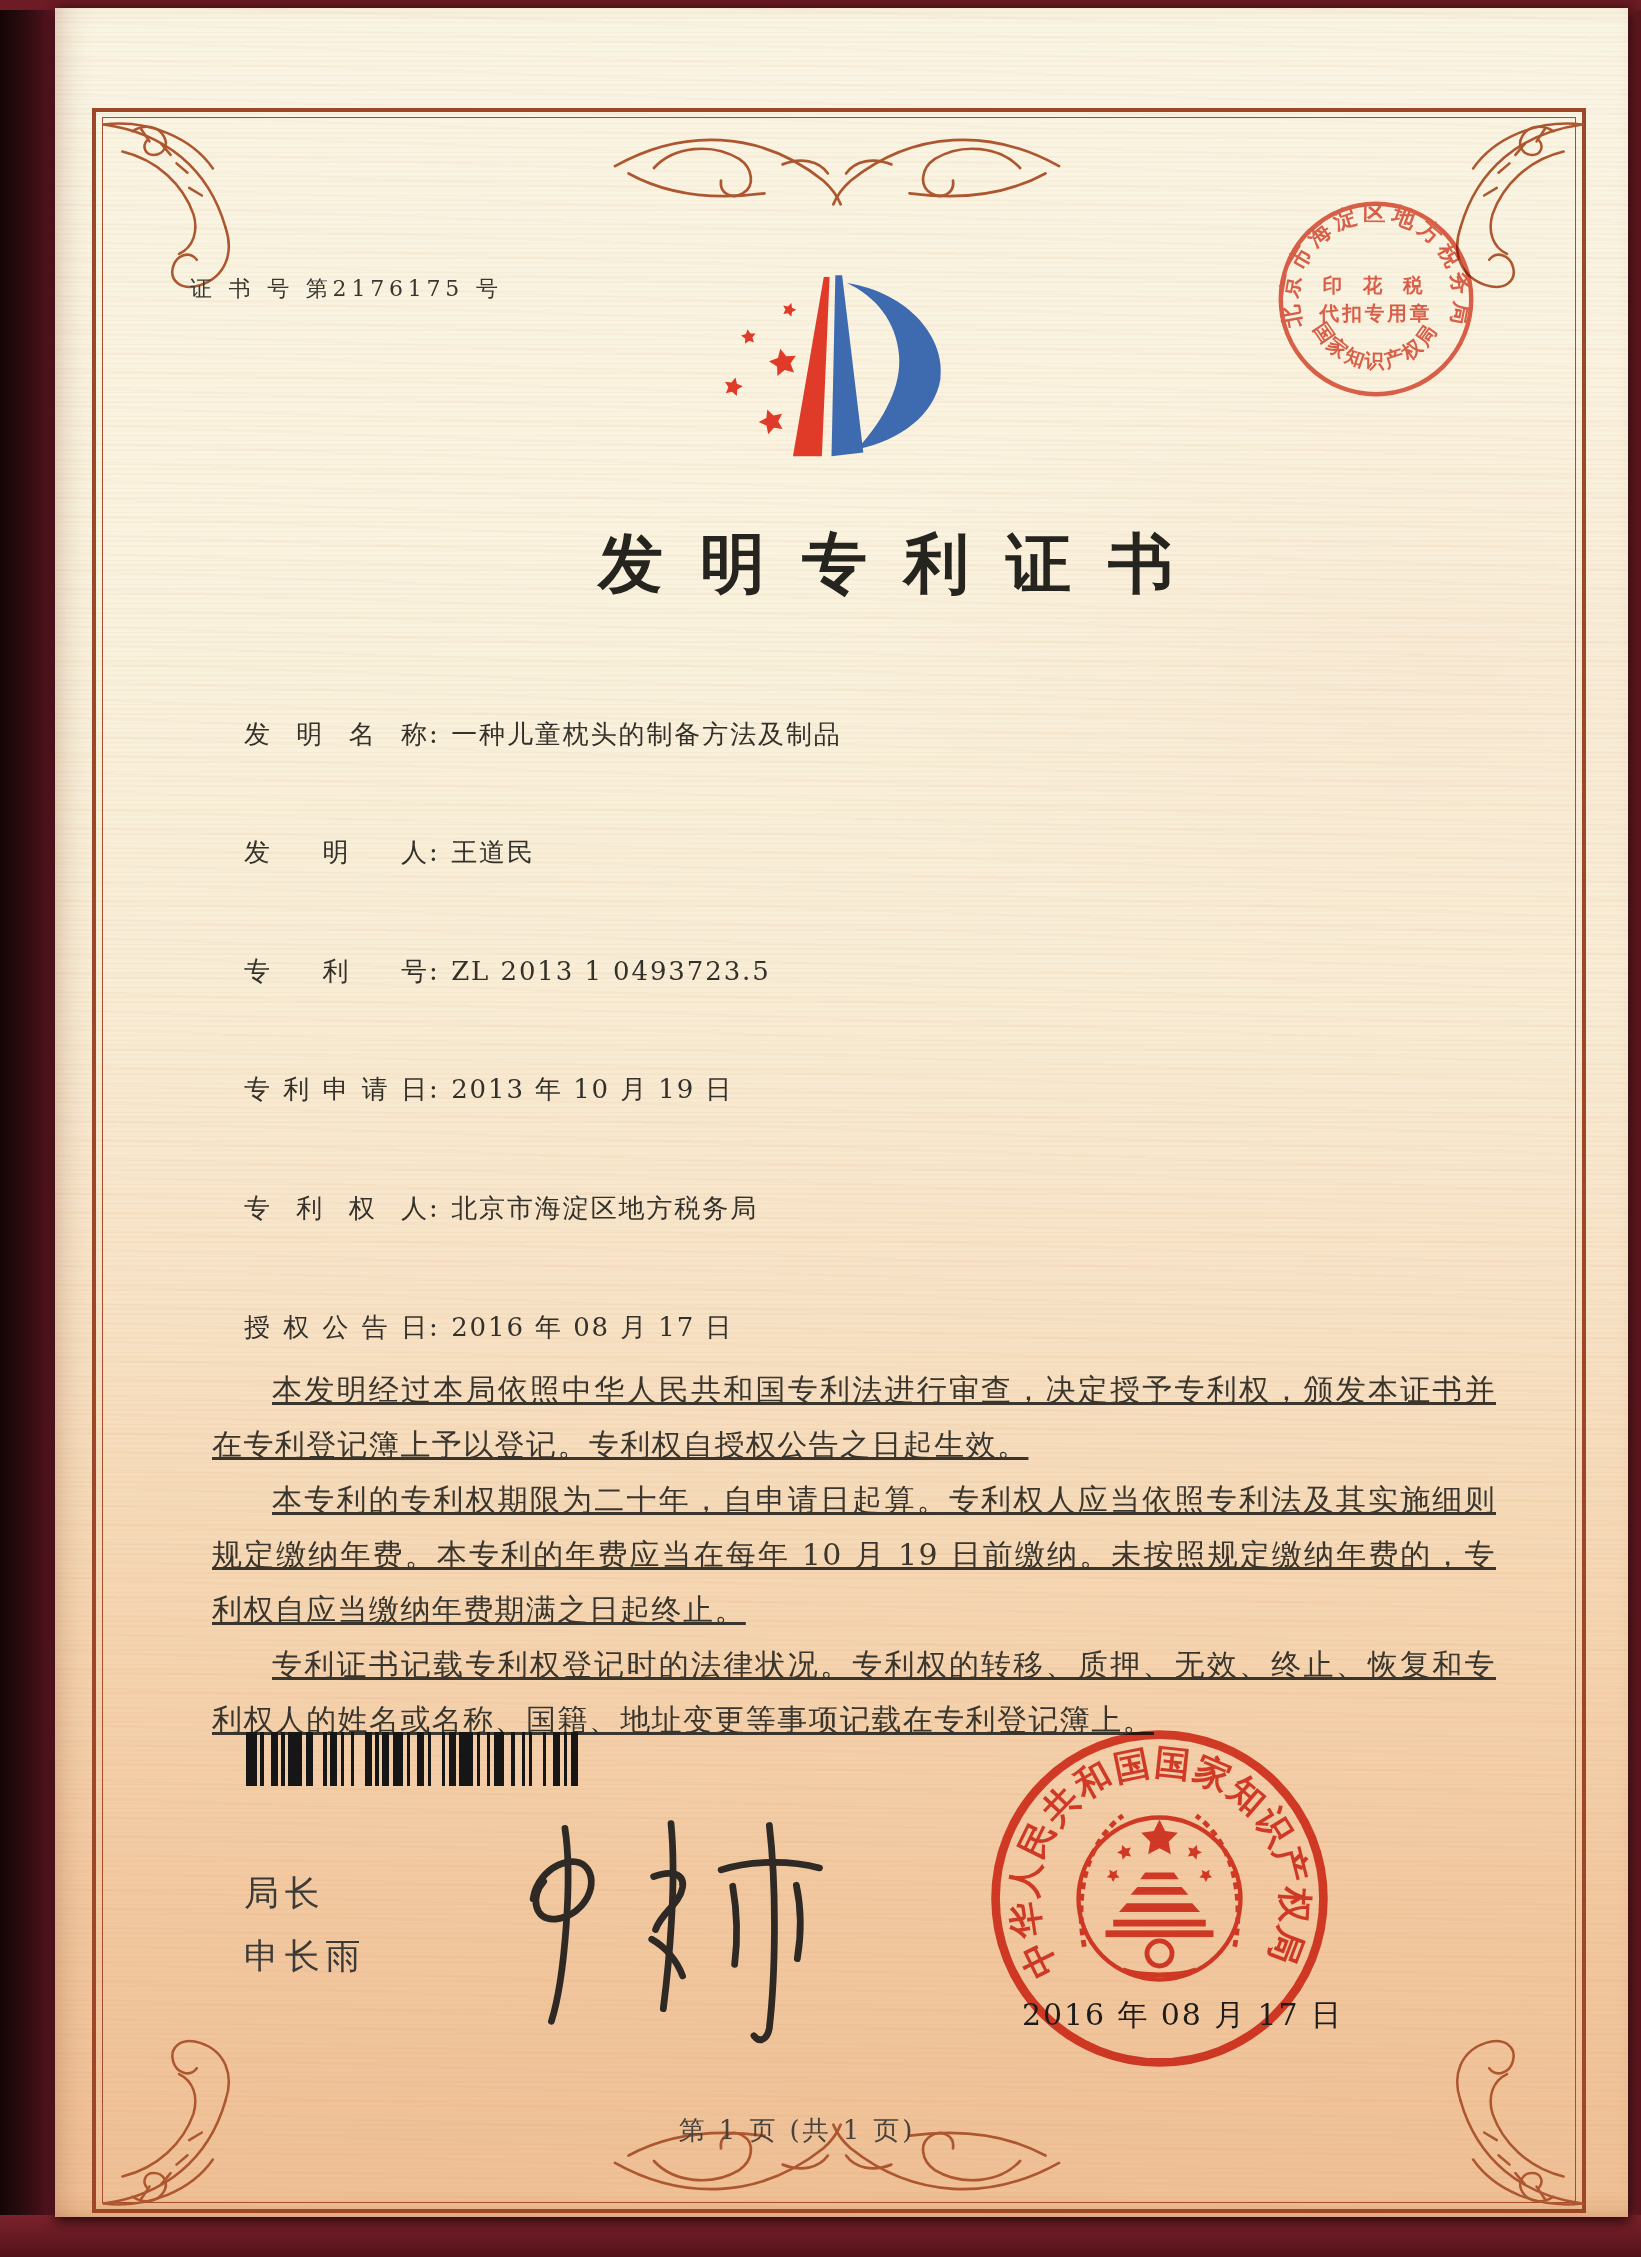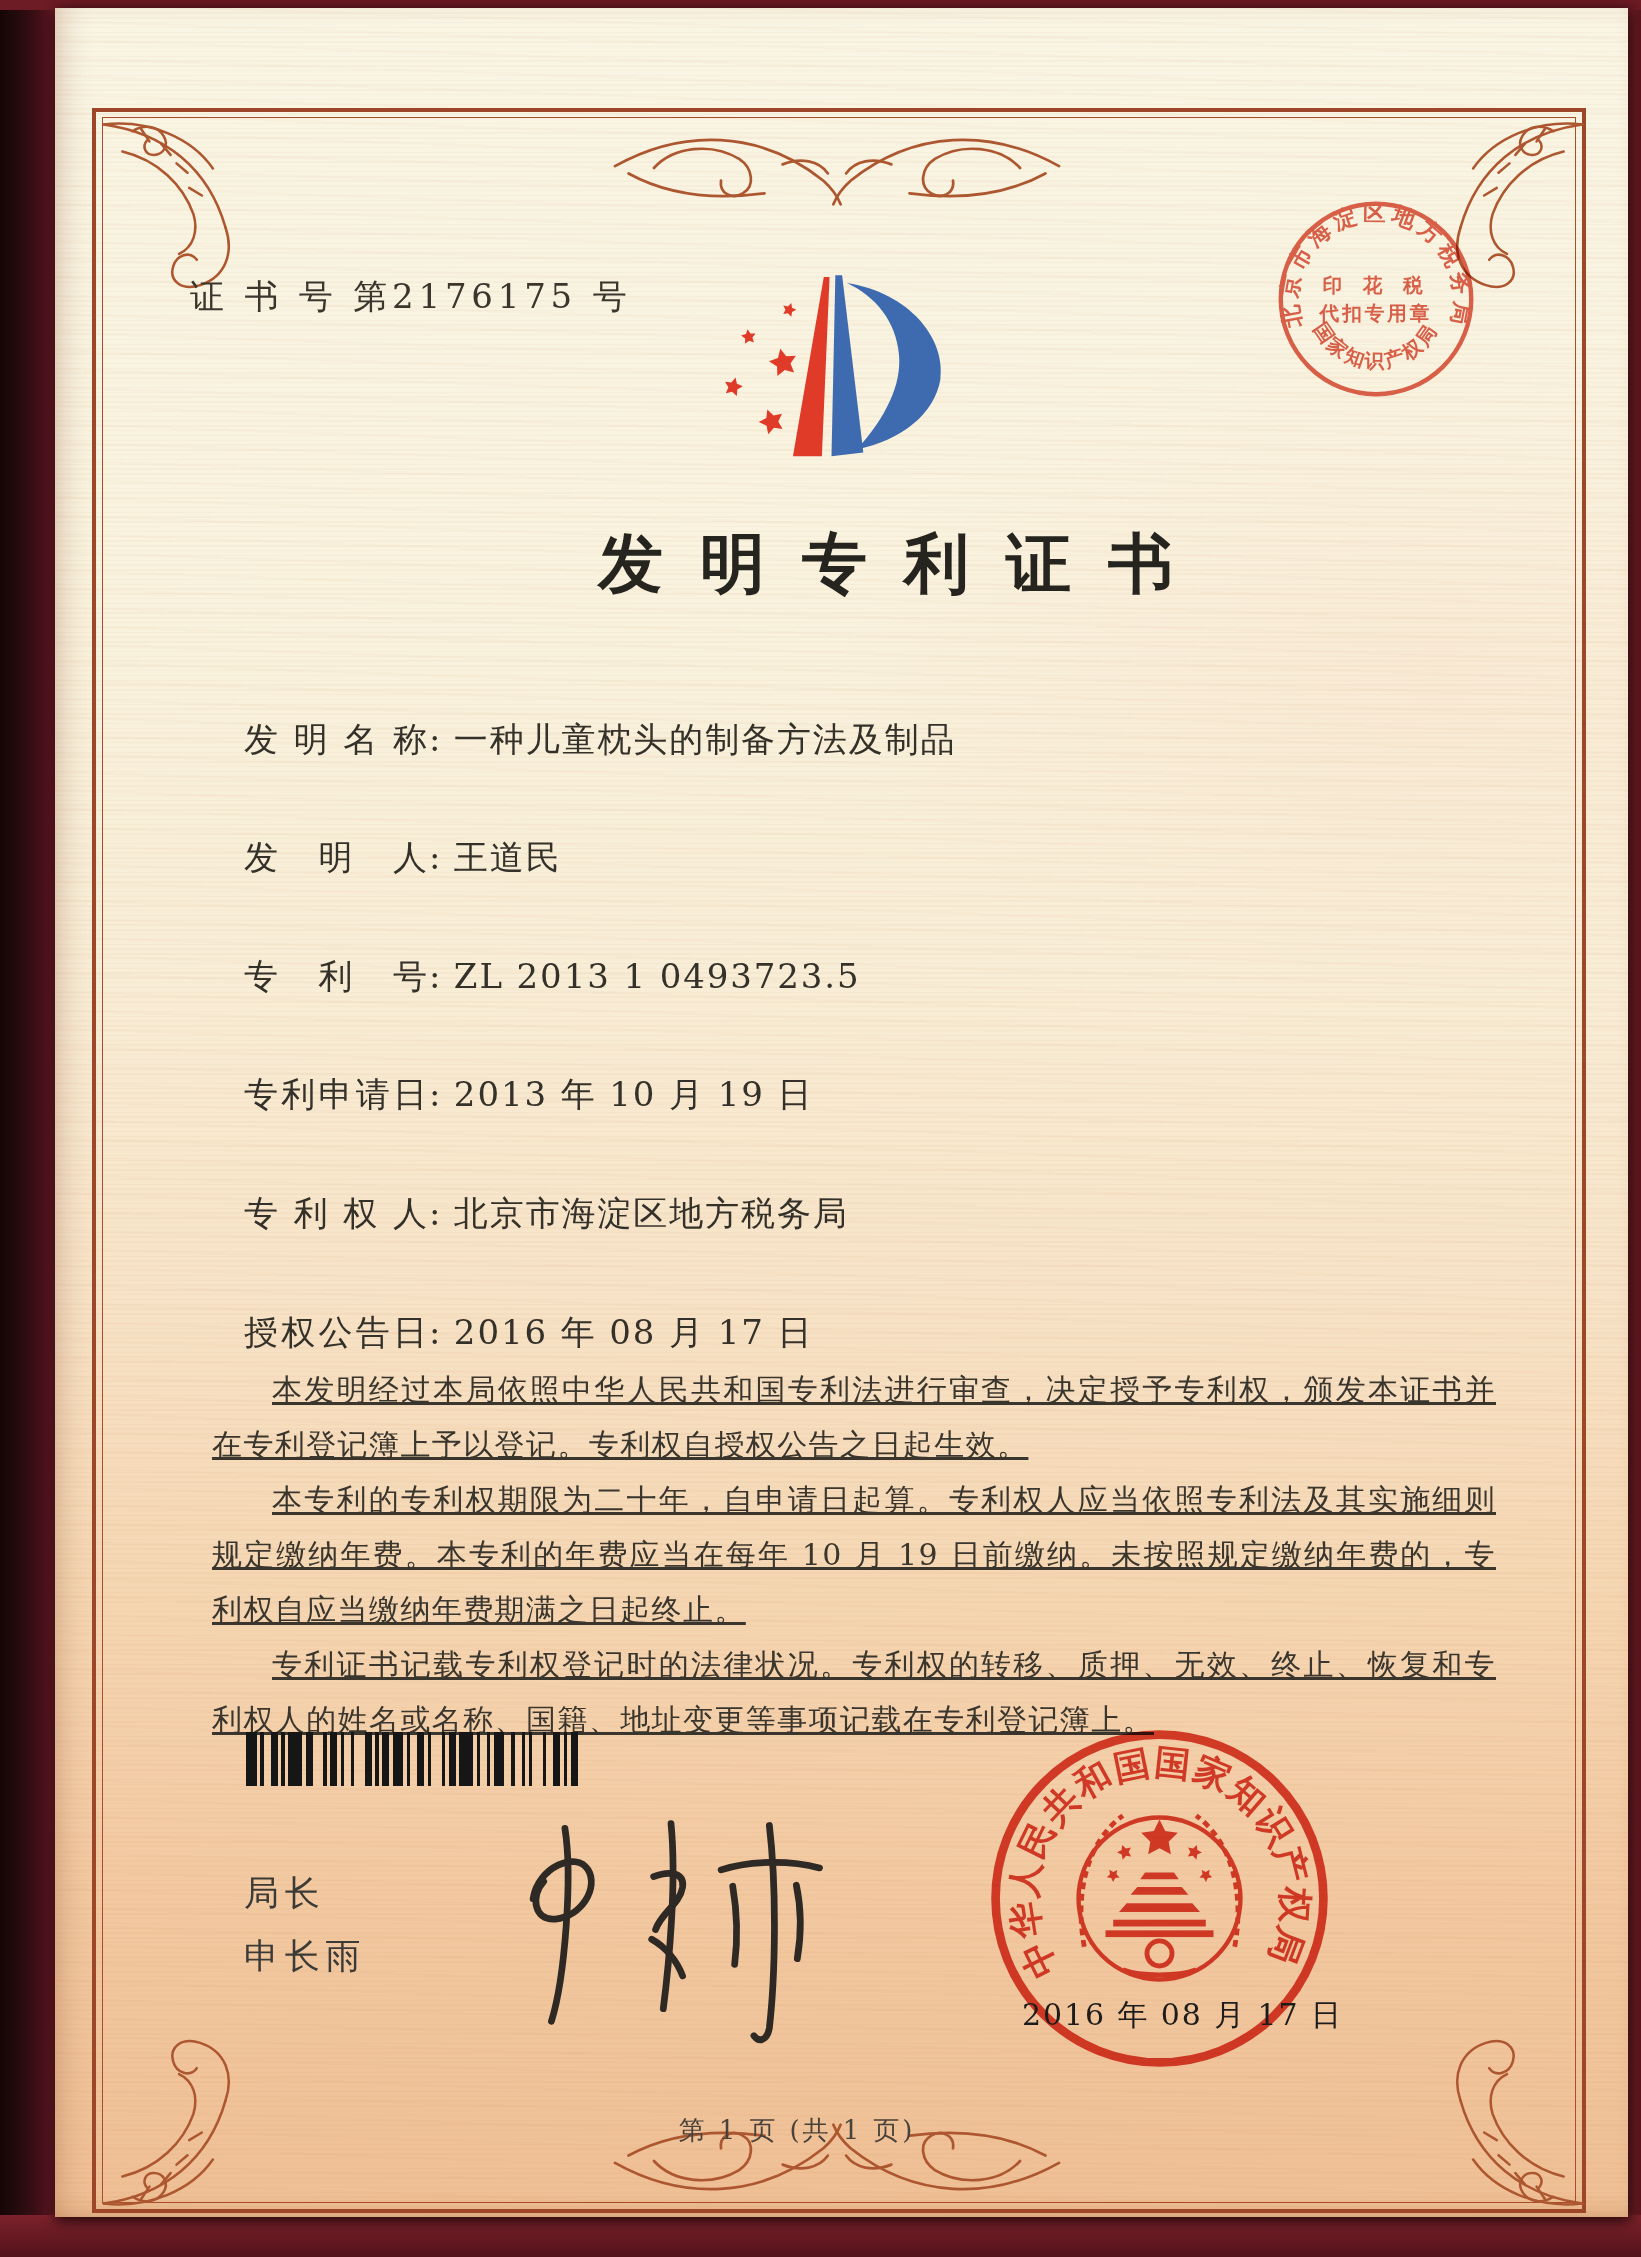--- a/index.html
+++ b/index.html
@@ -29,28 +29,28 @@
   .texture{position:absolute;inset:0;pointer-events:none;
     background:
       repeating-linear-gradient(0deg, rgba(194,120,68,0.05) 0 1.4px, rgba(255,255,255,0) 1.4px 4.8px),
       repeating-linear-gradient(2deg, rgba(255,255,255,0) 0 15.4px, rgba(205,135,85,0.035) 15.4px 18.3px);}
   
   .frame{position:absolute;left:37px;top:100px;width:1494px;height:2105px;
     border:4.8px solid #9e4628;}
   .frame::after{content:"";position:absolute;inset:5.8px;border:1.9px solid #a84e2d;}
   .orn{position:absolute;color:#ad5730;}
   
-  .cert-number{position:absolute;left:135px;top:266px;font-size:34px;letter-spacing:4.8px;color:#3a362e;}
+  .cert-number{position:absolute;left:135px;top:266px;font-size:22px;letter-spacing:4.8px;color:#3a362e;}
   .logo{position:absolute;left:657px;top:263px;width:239px;height:203px;}
   .tax-stamp{position:absolute;left:1213px;top:183px;width:216px;height:216px;opacity:.92;mix-blend-mode:multiply;}
   .doc-title{position:absolute;left:37px;top:512px;width:1624px;text-align:center;
     font-size:65px;font-weight:bold;letter-spacing:37px;color:#26241e;}
   
   .field-row{position:absolute;left:189px;display:flex;align-items:baseline;
-    font-size:34px;color:#34312a;white-space:nowrap;}
+    font-size:26px;color:#34312a;white-space:nowrap;}
   .field-label{display:inline-block;width:183px;text-align:justify;text-align-last:justify;}
   .field-colon{margin:0 13.5px 0 1.9px;}
   .field-value{letter-spacing:1.9px;}
   
   .body-text{position:absolute;left:157px;top:1354px;width:1284px;
     font-size:30px;line-height:55px;letter-spacing:1.4px;color:#3a362e;
     text-align:justify;}
   .body-text p{margin:0;text-indent:2em;text-decoration:underline;}
   
   .barcode{position:absolute;left:191px;top:1724px;width:346px;height:54px;}

